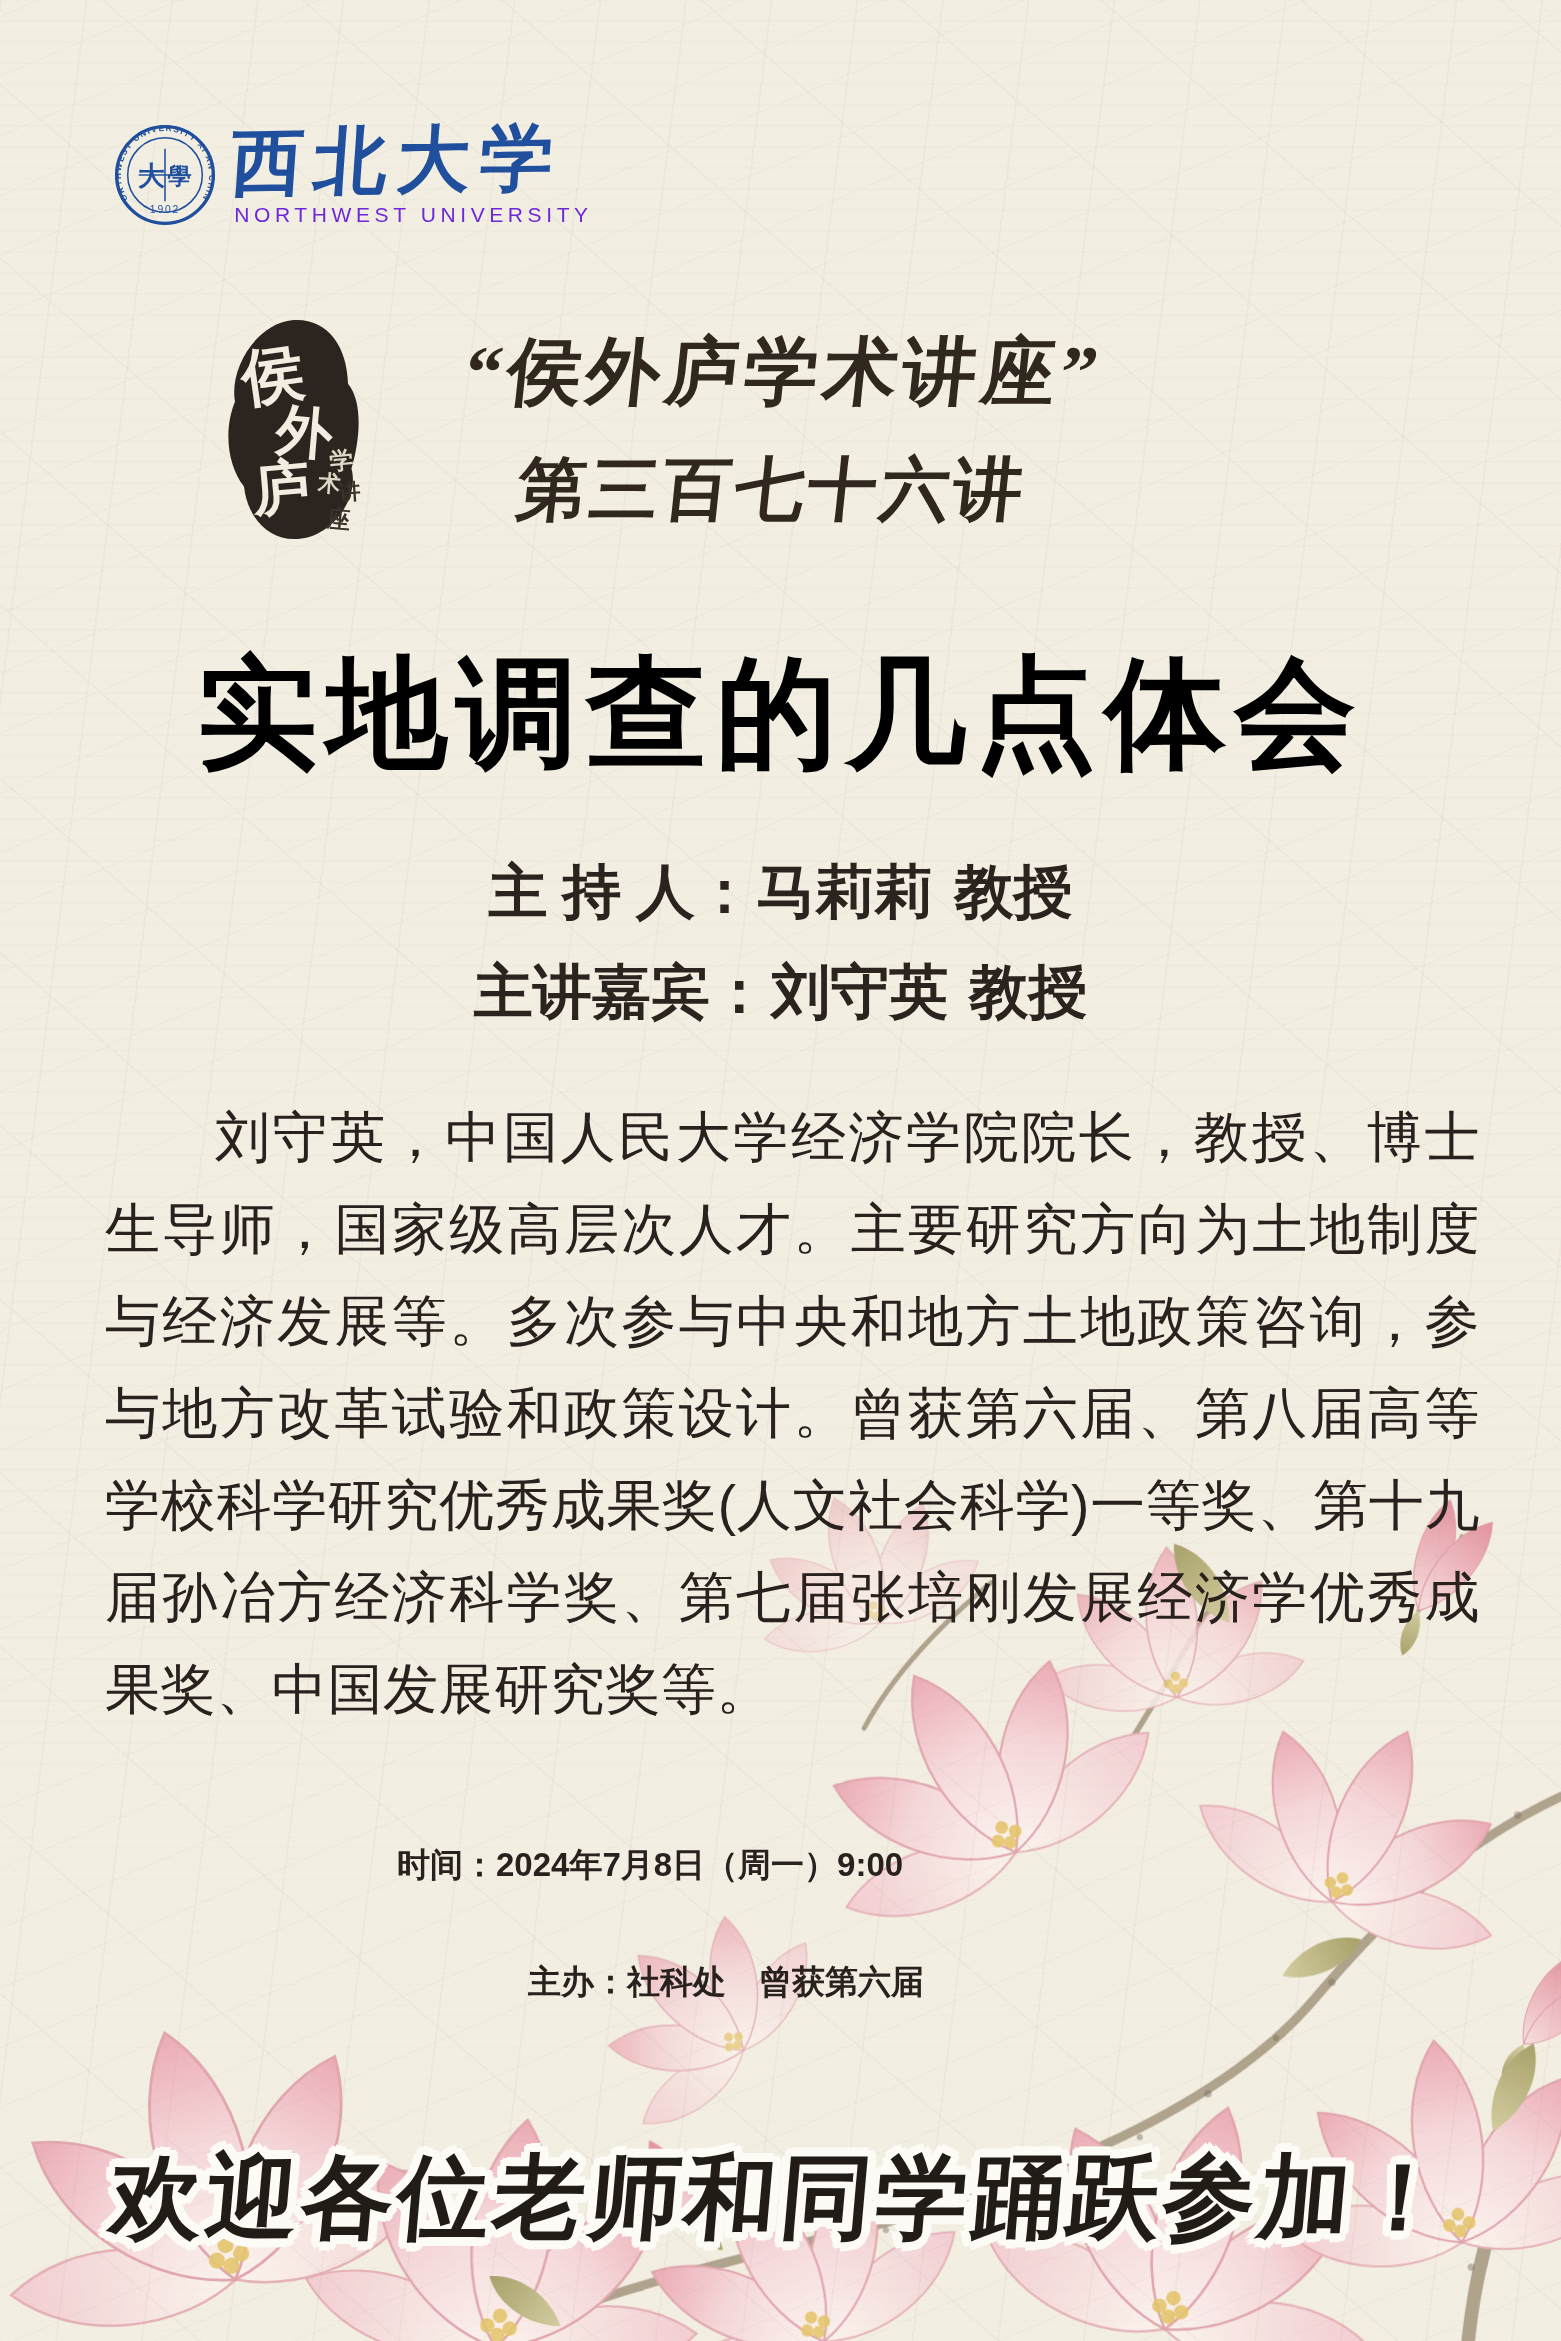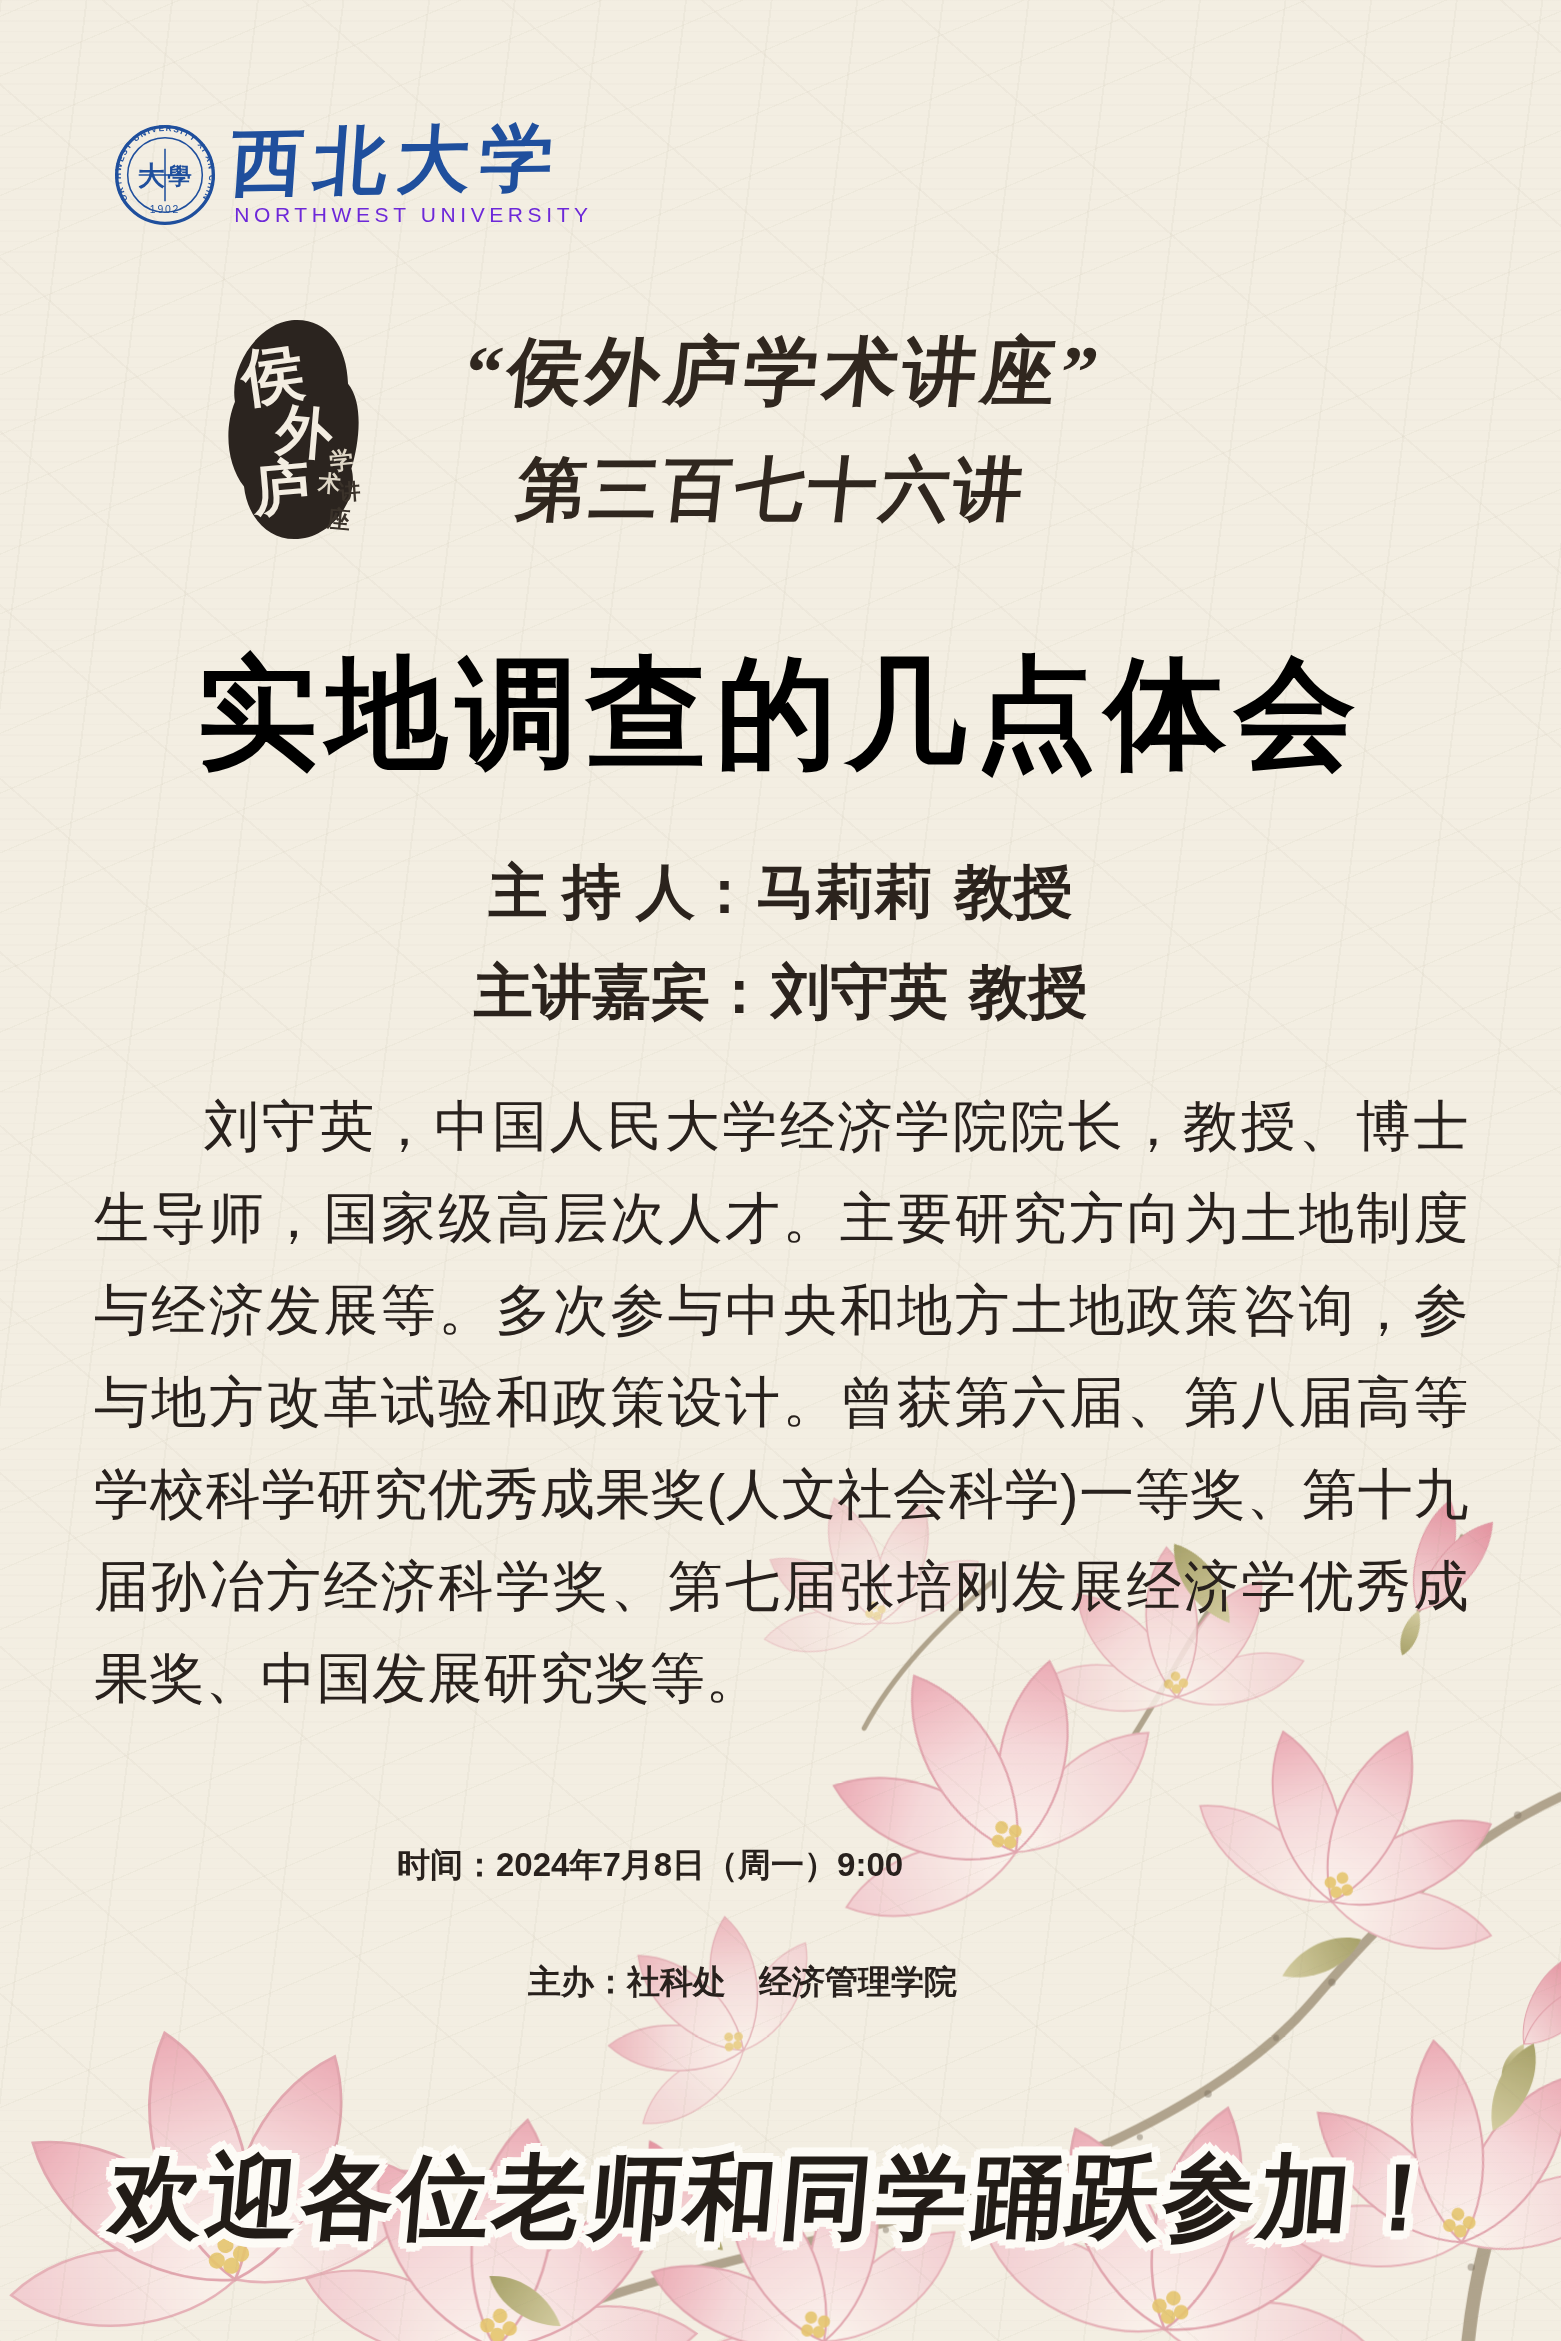--- a/index.html
+++ b/index.html
@@ -61,21 +61,21 @@
     position:absolute;top:856px;left:0;width:100%;text-align:center;
     font-family:"Liberation Serif","DejaVu Serif",serif;
     font-weight:700;color:#2b231d;
   }
   .speaker-line{font-size:59px;line-height:73px;margin-bottom:27px;white-space:nowrap;}
   .speaker-name{margin-left:2.5px;}
   .speaker-suffix{margin-left:21px;}
 
   
   .bio{
-    position:absolute;top:1079px;left:93px;width:1375px;margin:1px;
+    position:absolute;top:1079px;left:93px;width:1375px;margin:12px;
     font-size:55px;line-height:92px;letter-spacing:0.6px;
     color:#28211d;text-align:justify;text-indent:2em;
     font-family:"Liberation Sans","DejaVu Sans",sans-serif;
   }
 
   
   .details{position:absolute;top:1835px;left:397px;font-weight:700;color:#28211d;}
   .detail-line{font-size:33px;line-height:59px;margin-bottom:58px;white-space:nowrap;}
   .detail-line.host{margin-left:131px;}
 
@@ -242,21 +242,21 @@
       </div>
     </div>
 
     <p class="bio">刘守英，中国人民大学经济学院院长，教授、博士生导师，国家级高层次人才。主要研究方向为土地制度与经济发展等。多次参与中央和地方土地政策咨询，参与地方改革试验和政策设计。曾获第六届、第八届高等学校科学研究优秀成果奖(人文社会科学)一等奖、第十九届孙冶方经济科学奖、第七届张培刚发展经济学优秀成果奖、中国发展研究奖等。</p>
 
     <div class="details">
       <div class="detail-line">
         <span>时间：</span><span>2024年7月8日（周一）9:00</span>
       </div>
       <div class="detail-line host">
-        <span>主办：</span><span>社科处　经济管理学院</span>
+        <span>主办：</span><span>社科处　曾获第六届</span>
       </div>
     </div>
 
     <div class="footer">欢迎各位老师和同学踊跃参加！</div>
 
   </div>
 </div>
 
 
 </body></html>

